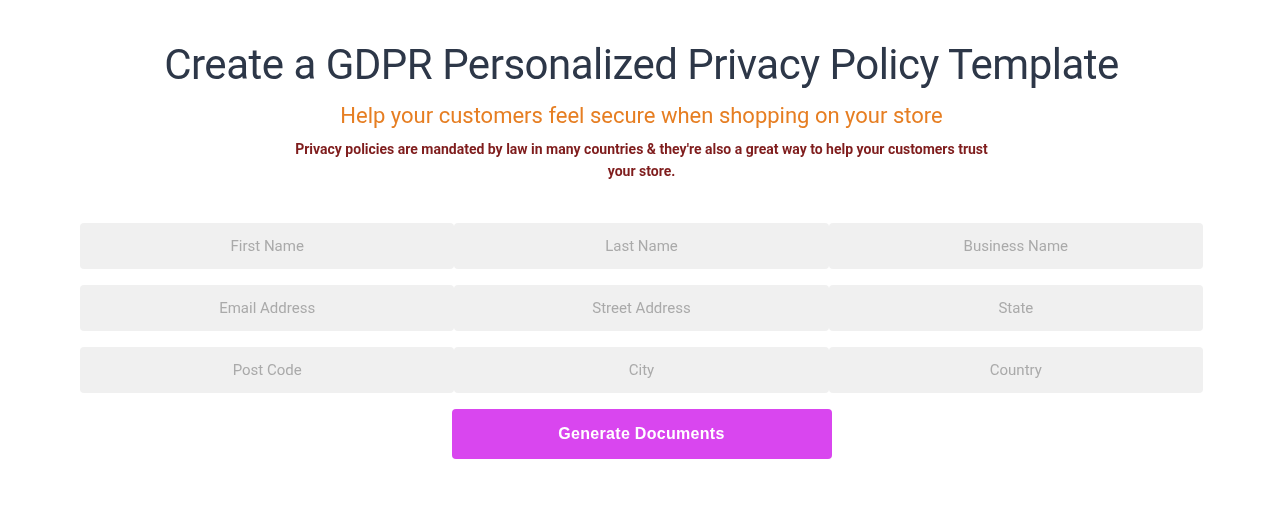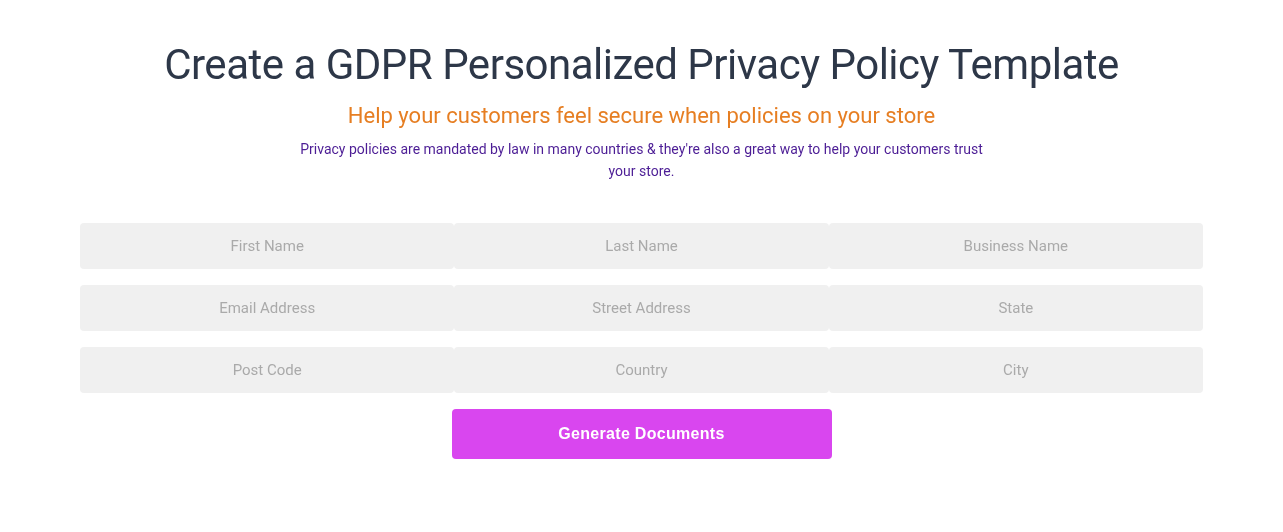--- a/index.html
+++ b/index.html
@@ -36,24 +36,25 @@
 
     .subtitle {
       font-size: 22px;
       color: #e67e22;
       margin-bottom: 10px;
       font-weight: 400;
     }
 
     .description {
       font-size: 14px;
-      color: #4c1d95;
+      color: #7f1d1d;
       line-height: 1.6;
       max-width: 700px;
       margin: 0 auto;
+      font-weight: bold;
     }
 
     .form-section {
       width: 100%;
       max-width: 1140px;
     }
 
     .form-row {
       display: grid;
       grid-template-columns: 1fr 1fr 1fr;
@@ -93,39 +94,39 @@
       cursor: pointer;
       letter-spacing: 0.3px;
       min-width: 380px;
     }
   </style>
 </head>
 <body>
 
 <div class="header-section">
   <h1 class="main-title">Create a GDPR Personalized Privacy Policy Template</h1>
-  <p class="subtitle">Help your customers feel secure when policies on your store</p>
+  <p class="subtitle">Help your customers feel secure when shopping on your store</p>
   <p class="description">Privacy policies are mandated by law in many countries &amp; they're also a great way to help your customers trust your store.</p>
 </div>
 
 <div class="form-section">
   <div class="form-row">
     <input class="form-input" type="text" placeholder="First Name" style="">
     <input class="form-input" type="text" placeholder="Last Name" style="">
     <input class="form-input" type="text" placeholder="Business Name" style="">
   </div>
 
   <div class="form-row">
     <input class="form-input" type="email" placeholder="Email Address" style="">
     <input class="form-input" type="text" placeholder="Street Address" style="">
     <input class="form-input" type="text" placeholder="State" style="">
   </div>
 
   <div class="form-row">
     <input class="form-input" type="text" placeholder="Post Code" style="">
+    <input class="form-input" type="text" placeholder="City" style="">
     <input class="form-input" type="text" placeholder="Country" style="">
-    <input class="form-input" type="text" placeholder="City" style="">
   </div>
 
   <div class="button-row">
     <button class="generate-btn">Generate Documents</button>
   </div>
 </div>
 
 </body></html>

